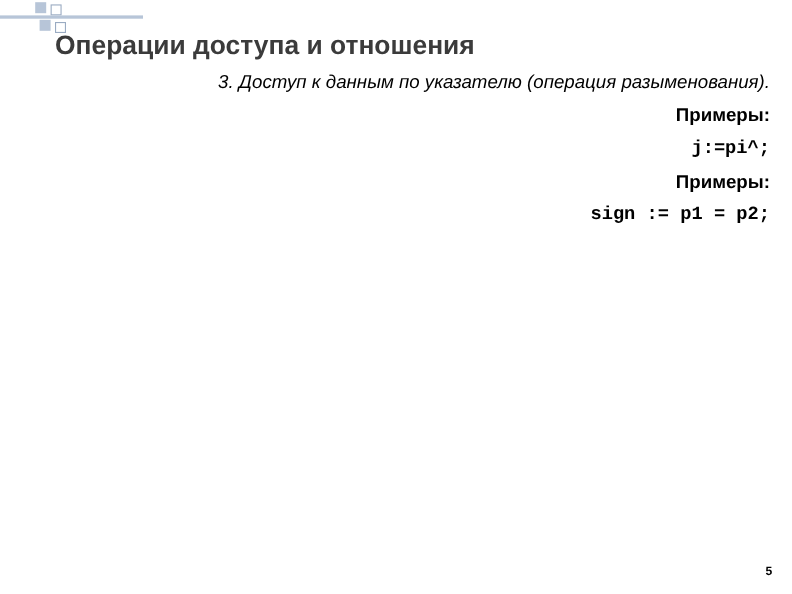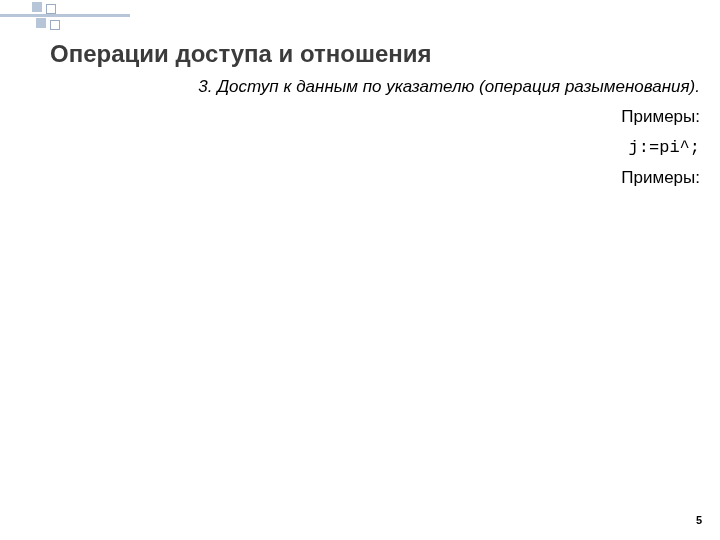--- a/index.html
+++ b/index.html
@@ -40,41 +40,41 @@
     box-sizing: border-box;
   }
   .slide {
     position: absolute;
     top: 24px;
     left: 20px;
     right: 20px;
     bottom: 20px;
   }
   h1.title {
-    margin: 16px 0 6px 30px;
+    margin: 4px 0 6px 30px;
     font-size: 24px;
     font-weight: bold;
     color: #3b3b3b;
     font-family: Arial, sans-serif;
   }
   .body {
     font-size: 17px;
     line-height: 1.55;
     text-align: right;
   }
   .body p {
     margin: 0 0 4px 0;
   }
   .indent { padding-left: 22px; }
   .italic { font-style: italic; }
   .green { color: #2aa02a; }
-  .bold { font-weight: normal; }
+  .bold { font-weight: bold; }
   .mono {
     font-family: "Courier New", Courier, monospace;
-    font-weight: normal;
+    font-weight: bold;
     font-size: 17px;
   }
   .sec4 { margin-top: 22px; }
   .pagenum {
     position: absolute;
     right: 18px;
     bottom: 14px;
     font-size: 11px;
     font-weight: bold;
     font-family: Arial, sans-serif;
@@ -99,17 +99,18 @@
 
     <p>
       <span class="italic">3. Доступ к данным  по указателю (операция разыменования).</span>
     </p>
 
     <p class="bold">Примеры:</p>
     <p class="mono">j:=pi^;</p>
 
 
     <p class="bold">Примеры:</p>
+    <p class="mono">sign := p1 = p2;</p>
 
   </div>
 </div>
 
 <div class="pagenum">5</div>
 
 </body></html>

